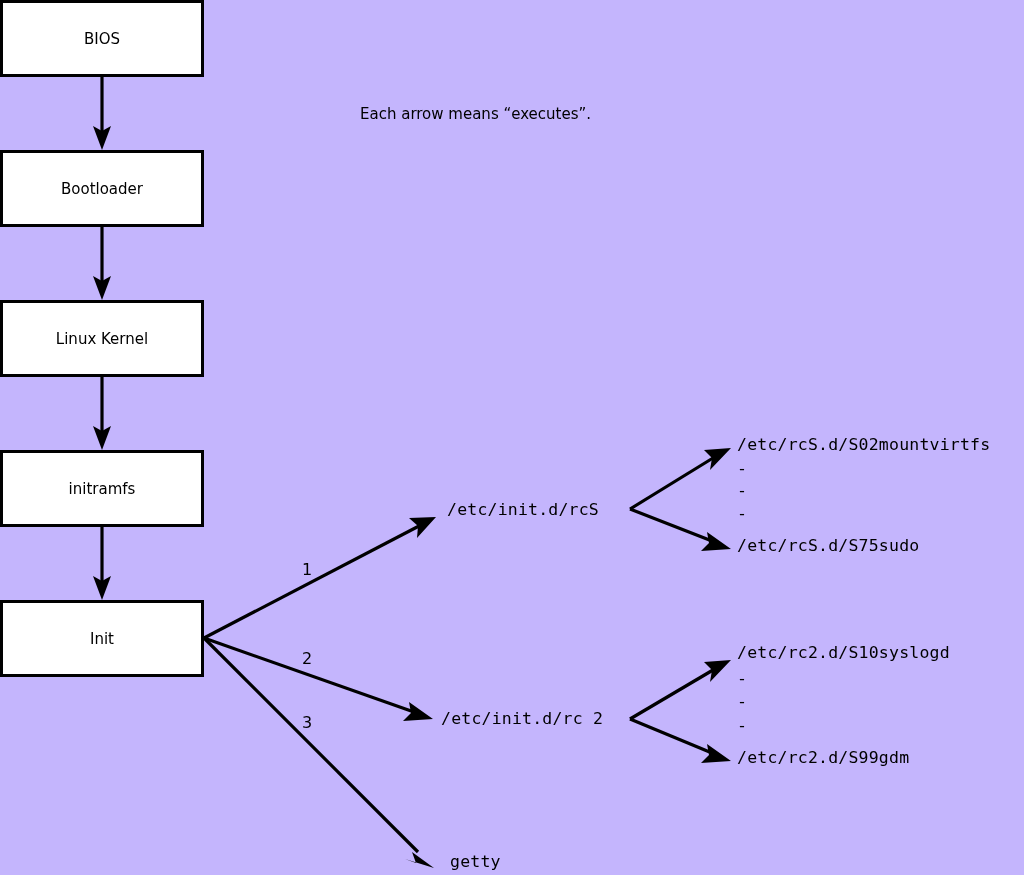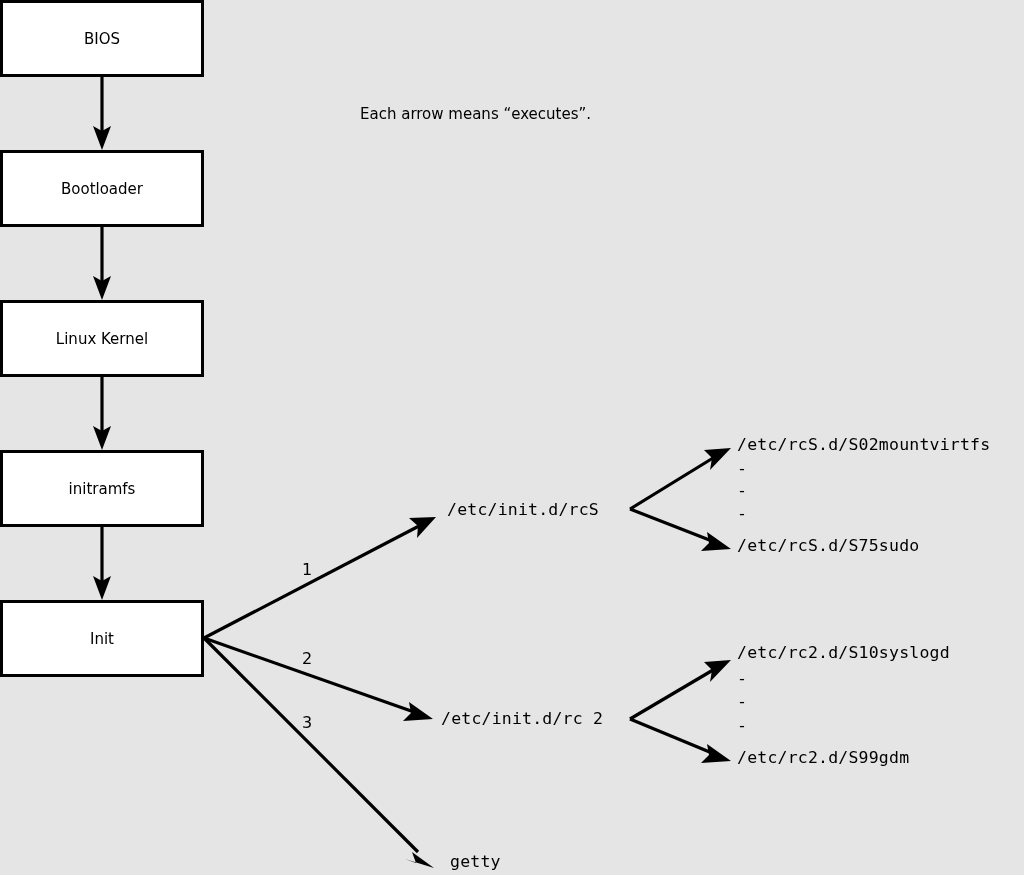--- a/index.html
+++ b/index.html
@@ -10,21 +10,21 @@
   body {
     width: 1024px;
     height: 875px;
     overflow: hidden;
     font-family: "Liberation Sans", sans-serif;
   }
   #diagram-root {
     position: relative;
     width: 1024px;
     height: 875px;
-    background: #e5e5e5;
+    background: #c4b5fd;
   }
   svg#boot-diagram {
     display: block;
     width: 1024px;
     height: 875px;
   }
   .box-rect {
     fill: #ffffff;
     stroke: #000000;
     stroke-width: 3;

